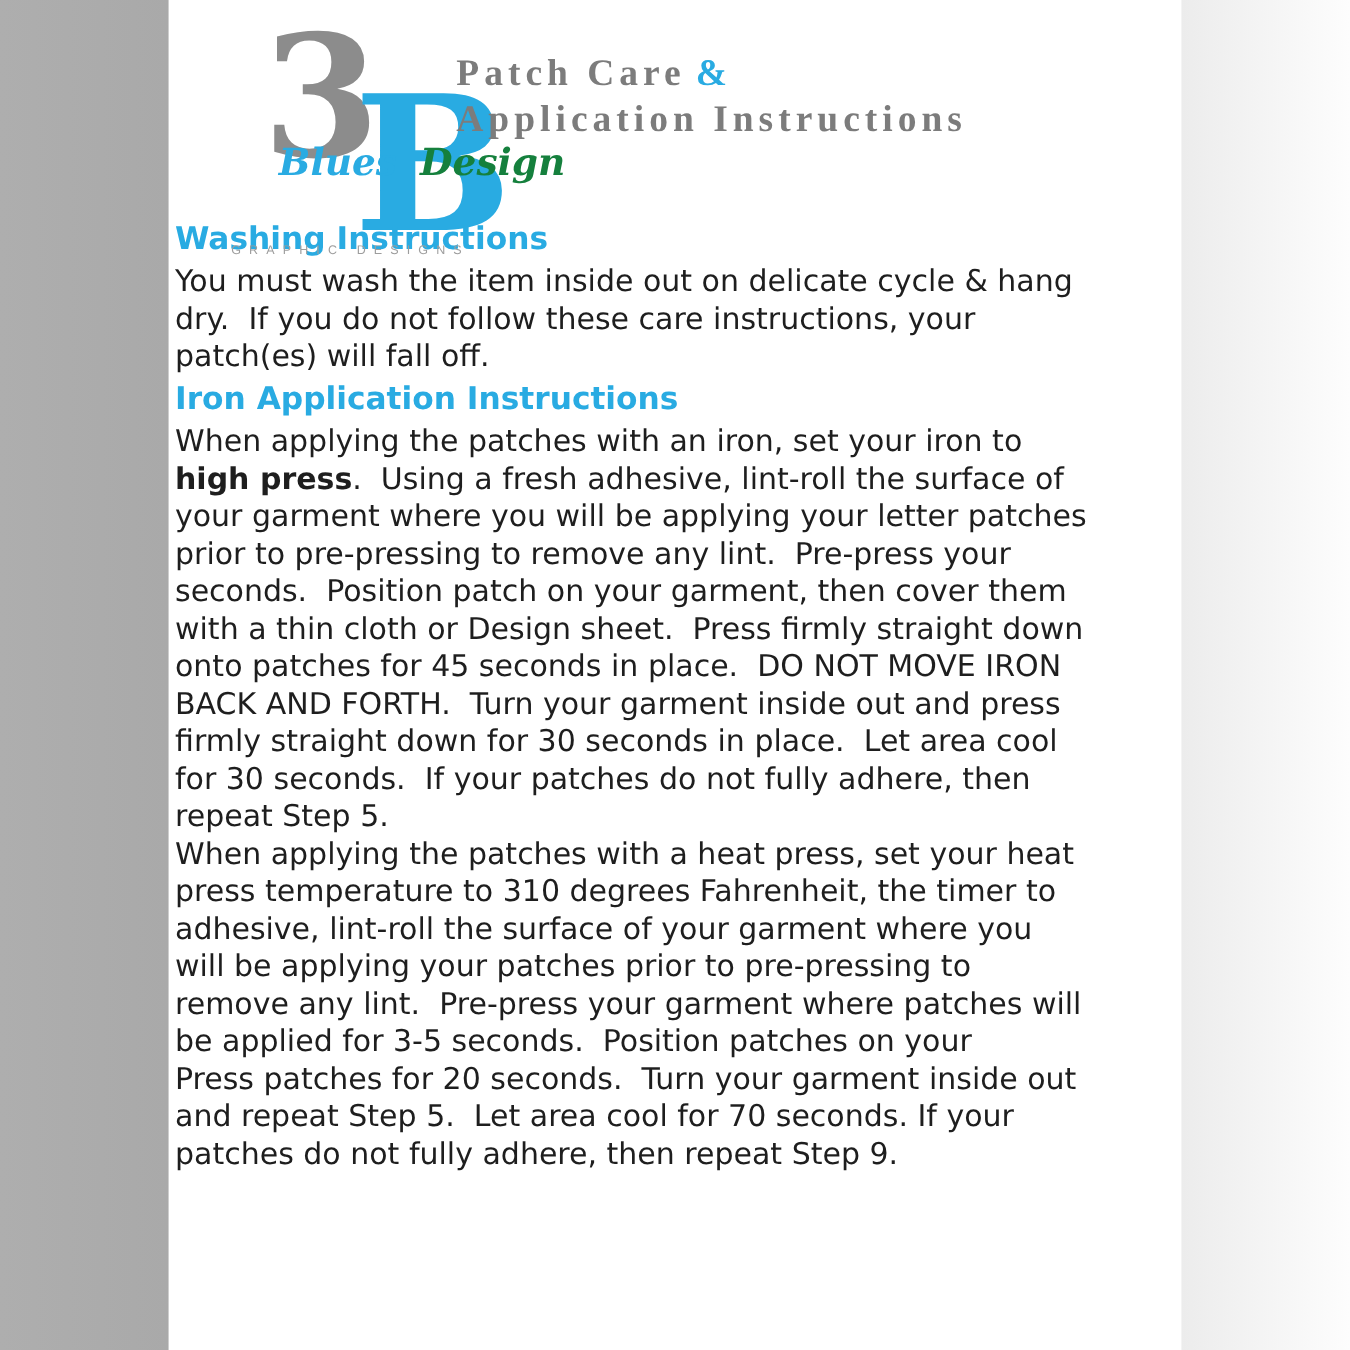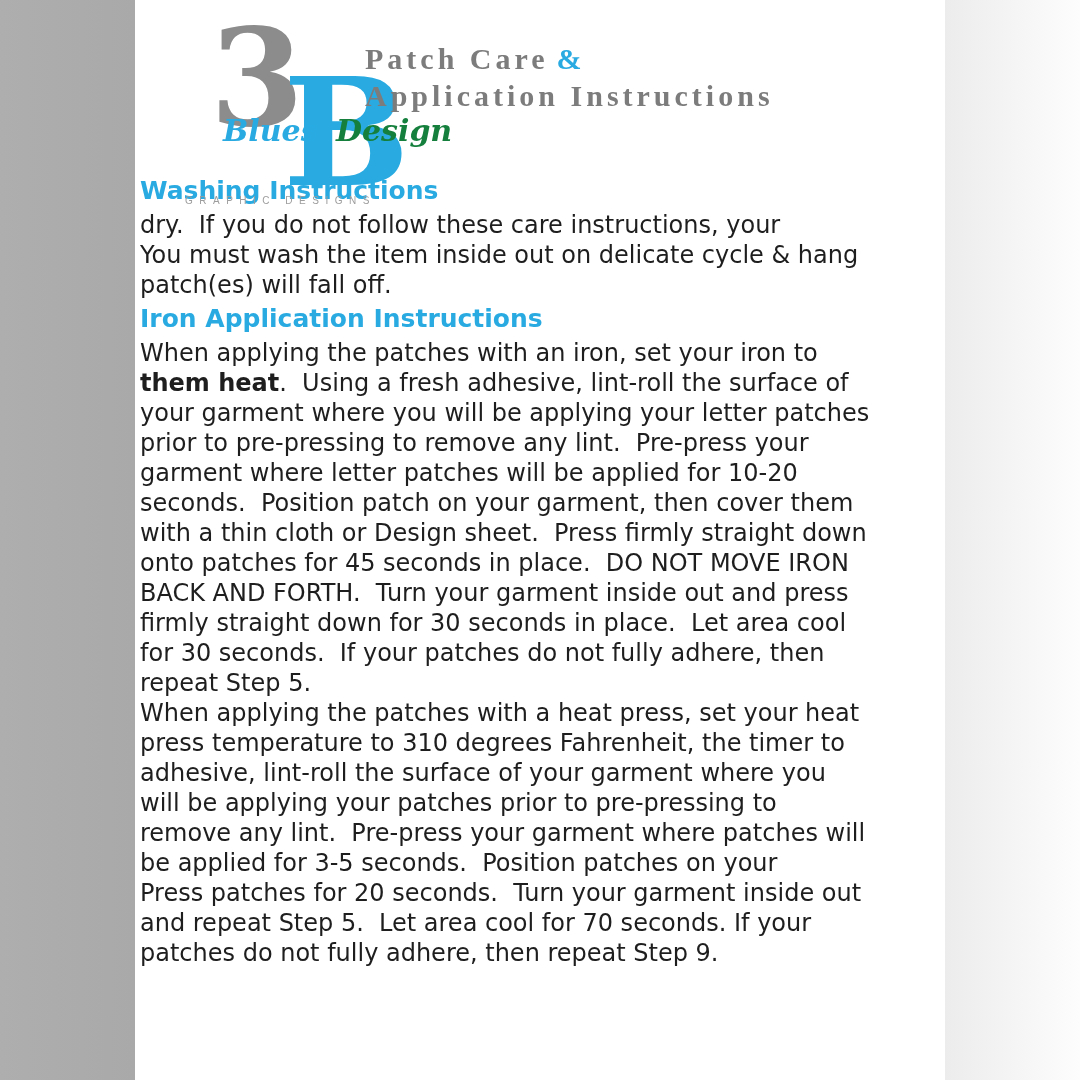--- a/index.html
+++ b/index.html
@@ -95,34 +95,33 @@
     <div class="title-block">
       <div class="title-line"><span>Patch Care</span><span class="title-amp">&amp;</span></div>
       <div class="title-line">Application Instructions</div>
     </div>
 
     <div class="content">
 
       <h2 class="section-heading">Washing Instructions</h2>
       <div class="para">
         <div>
+            <div class="line">You must wash the item inside out on delicate cycle &amp; hang</div>
             <div class="line">dry.  If you do not follow these care instructions, your</div>
-            <div class="line">You must wash the item inside out on delicate cycle &amp; hang</div>
             <div class="line">patch(es) will fall off.</div>
           </div>
       </div>
 
       <h2 class="section-heading">Iron Application Instructions</h2>
       <div class="para">
         <div class="line">When applying the patches with an iron, set your iron to</div>
-        <div class="line"><strong>them heat</strong><span>.  Using a fresh adhesive, lint-roll the surface of</span></div>
+        <div class="line"><strong>high press</strong><span>.  Using a fresh adhesive, lint-roll the surface of</span></div>
         <div>
             <div class="line">your garment where you will be applying your letter patches</div>
             <div class="line">prior to pre-pressing to remove any lint.  Pre-press your</div>
-            <div class="line">garment where letter patches will be applied for 10-20</div>
             <div class="line">seconds.  Position patch on your garment, then cover them</div>
             <div class="line">with a thin cloth or Design sheet.  Press firmly straight down</div>
             <div class="line">onto patches for 45 seconds in place.  DO NOT MOVE IRON</div>
             <div class="line">BACK AND FORTH.  Turn your garment inside out and press</div>
             <div class="line">firmly straight down for 30 seconds in place.  Let area cool</div>
             <div class="line">for 30 seconds.  If your patches do not fully adhere, then</div>
             <div class="line">repeat Step 5.</div>
           </div>
       </div>
 

